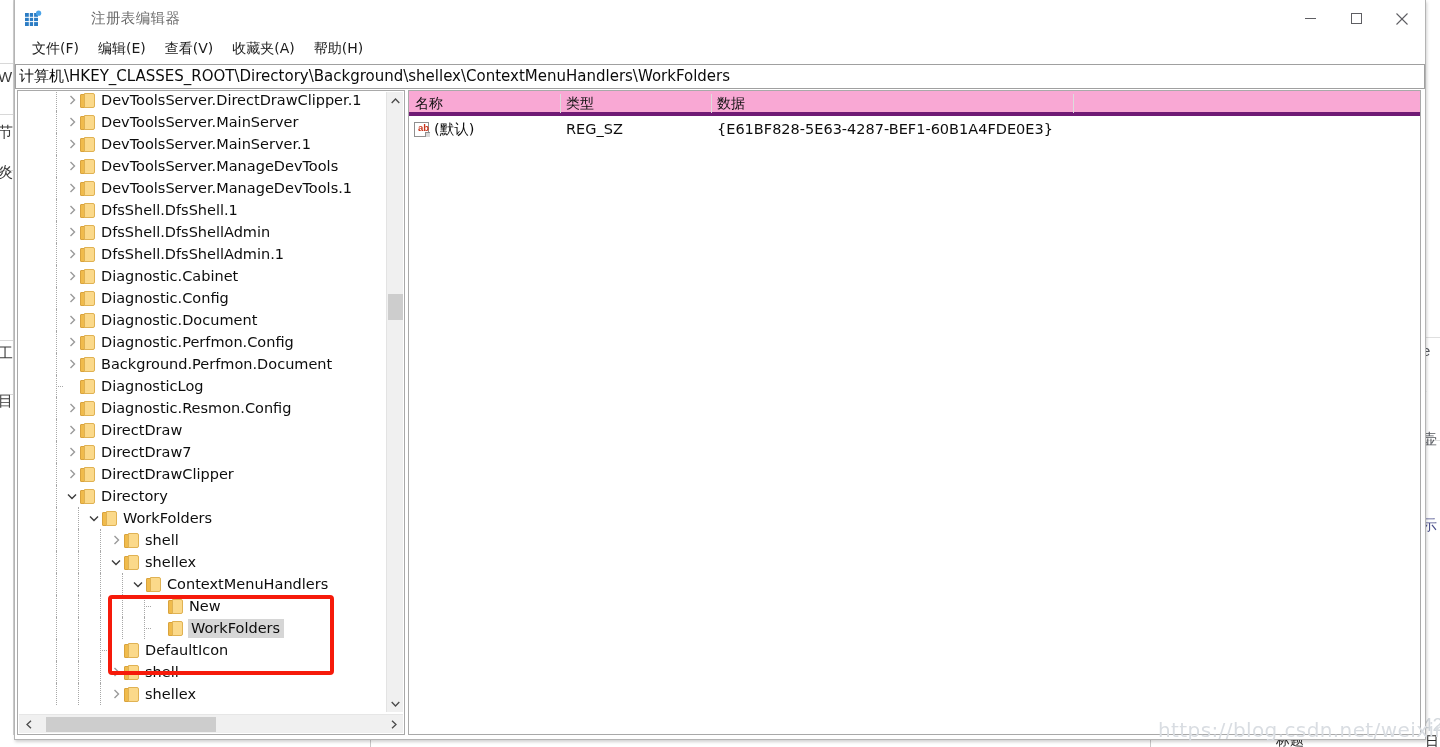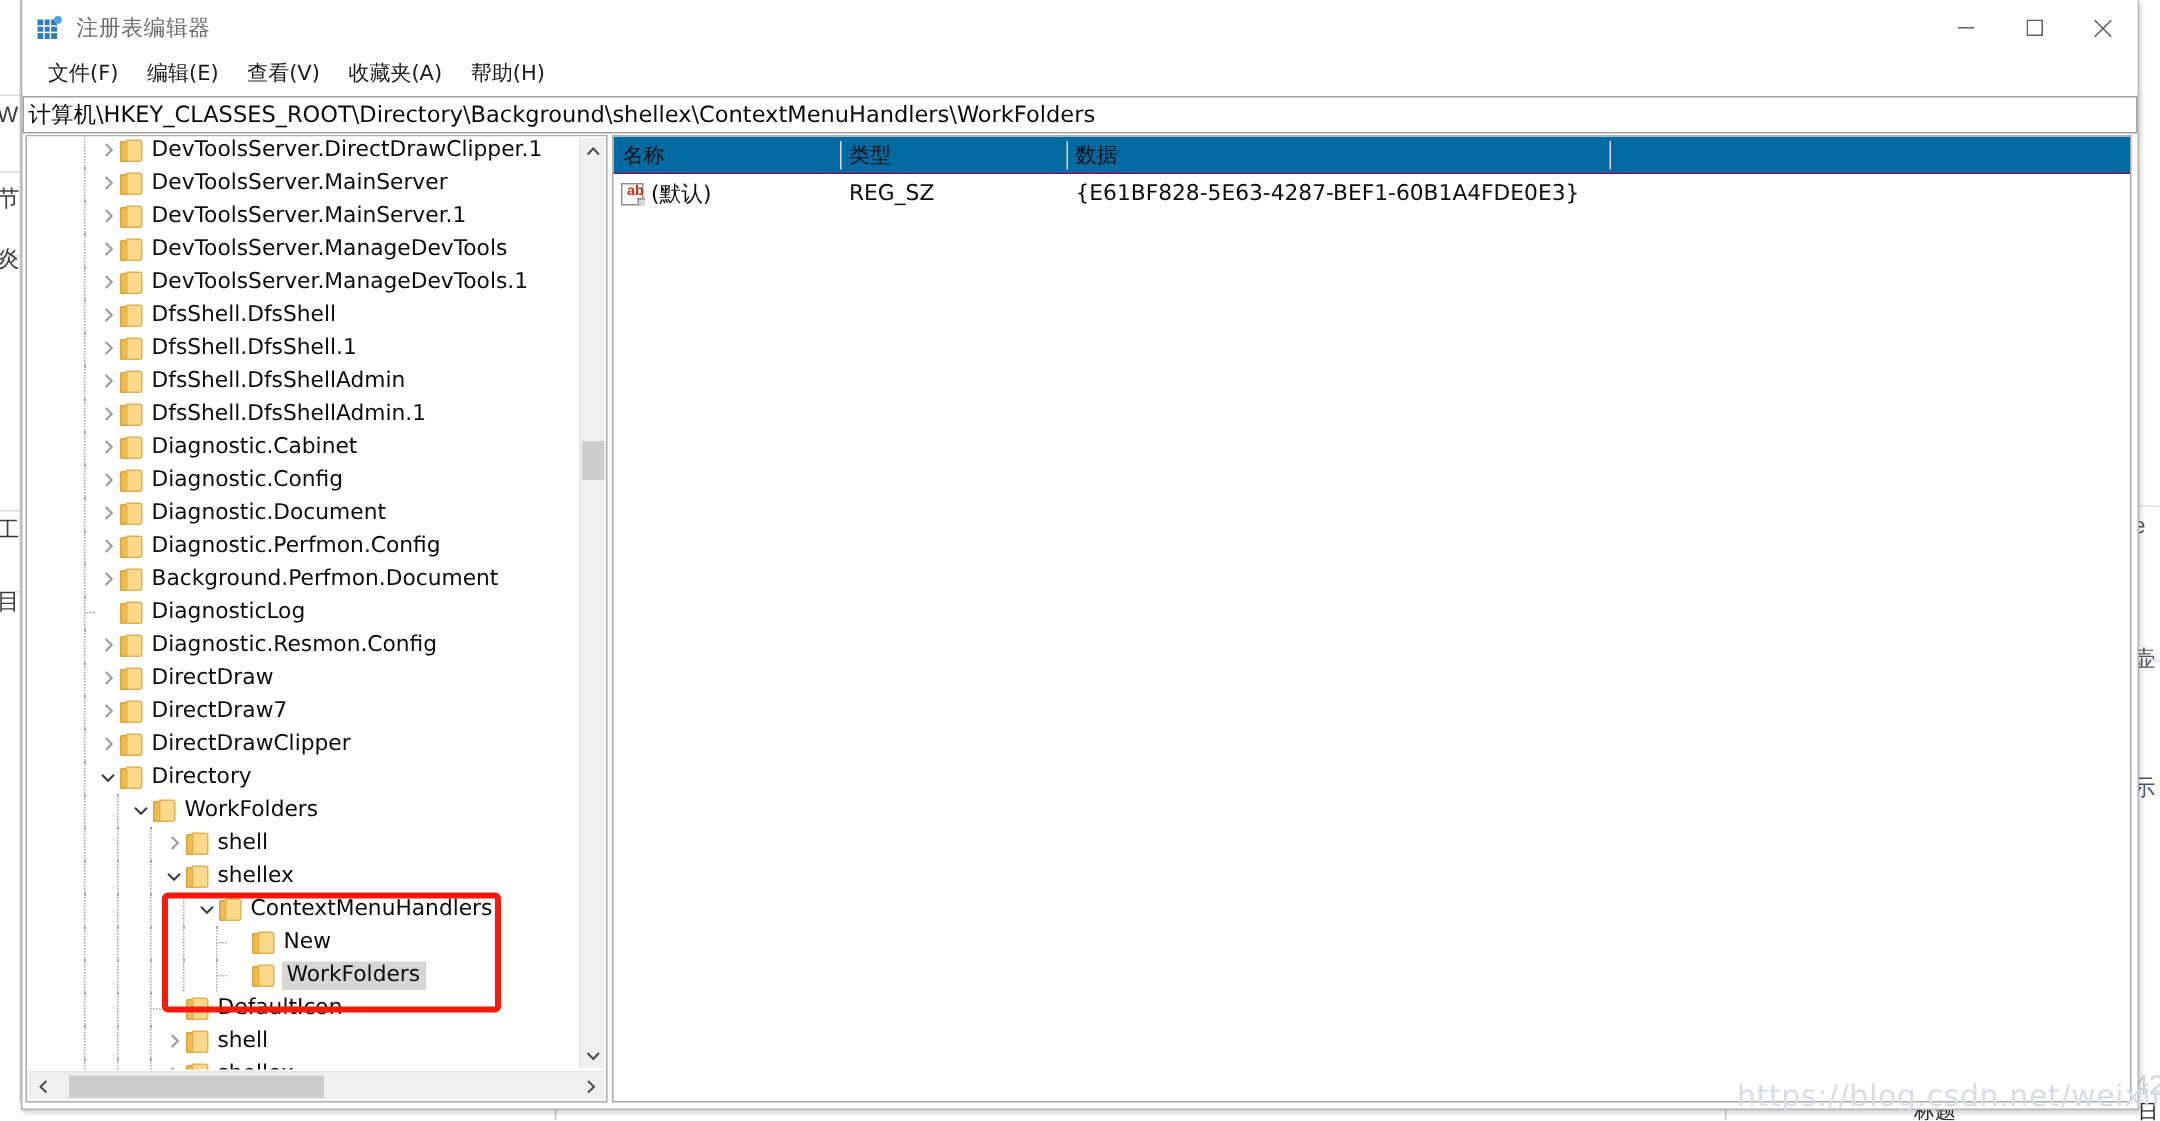--- a/index.html
+++ b/index.html
@@ -48,21 +48,21 @@
   .window {
     position: absolute; left: 14px; top: 0; width: 1412px; height: 740px;
     background: #ffffff;
     border: 1px solid #b4b4b4;
     border-top: none;
     box-shadow: 1px 2px 3px rgba(0,0,0,0.18);
   }
 
   .titlebar {
     position: relative; height: 37px; background: #ffffff;
-    display: flex; align-items: center;
+    display: flex; align-items: center; gap: 40px;
   }
   .title-icon {
     width: 18px; height: 18px; margin-left: 9px; position: relative; flex: none;
   }
   .title-text {
     margin-left: 9px; font-size: 14.5px; color: #6c6c6c;
     font-family: "DejaVu Sans", "Liberation Sans", sans-serif;
     letter-spacing: 0.4px;
   }
   .win-controls { position: absolute; right: 0; top: 0; height: 37px; display: flex; }
@@ -171,22 +171,22 @@
   .hs-thumb {
     position: absolute; top: 2px; height: 15px; background: #cdcdcd;
   }
 
   
   .list-pane {
     position: relative; margin-left: 3px; width: 1013px; height: 645px;
     background: #ffffff; border: 1px solid #a9a9a9; overflow: hidden;
   }
   .list-header {
-    position: relative; height: 25px; background: #0369a1;
-    border-bottom: 1px solid #701a75; display: flex; align-items: center; text-align: right;
+    position: relative; height: 25px; background: #f9a8d4;
+    border-bottom: 4px solid #701a75; display: flex; align-items: center; text-align: right;
   }
   .hcell {
     position: absolute; top: 0; height: 25px; display: flex; align-items: center;
     font-size: 14px; color: #111; padding-left: 6px;
     font-family: "DejaVu Sans", "Liberation Sans", sans-serif;
   }
   .hsep { position: absolute; top: 3px; width: 1px; height: 19px; background: #dcdcdc; }
 
   .lrow { position: relative; height: 26px; display: flex; align-items: center; }
   .lcell {
@@ -369,31 +369,20 @@
               </div>
               <div class="tnode">
                 <div class="guide" style="left: 38px;"></div>
                 <div style="width: 46px; flex: 0 0 auto;"></div>
                 <div class="chev ">
                   <svg width="7" height="10" viewBox="0 0 7 10">
                     <polyline points="1.5,1 5.5,5 1.5,9" fill="none" stroke="#9a9a9a" stroke-width="1.4"></polyline>
                   </svg>
                 </div>
                 <div class="fold"></div>
-                <div class="tlabel">DfsShell.DfsShell</div>
-              </div>
-              <div class="tnode">
-                <div class="guide" style="left: 38px;"></div>
-                <div style="width: 46px; flex: 0 0 auto;"></div>
-                <div class="chev ">
-                  <svg width="7" height="10" viewBox="0 0 7 10">
-                    <polyline points="1.5,1 5.5,5 1.5,9" fill="none" stroke="#9a9a9a" stroke-width="1.4"></polyline>
-                  </svg>
-                </div>
-                <div class="fold"></div>
                 <div class="tlabel">DfsShell.DfsShell.1</div>
               </div>
               <div class="tnode">
                 <div class="guide" style="left: 38px;"></div>
                 <div style="width: 46px; flex: 0 0 auto;"></div>
                 <div class="chev ">
                   <svg width="7" height="10" viewBox="0 0 7 10">
                     <polyline points="1.5,1 5.5,5 1.5,9" fill="none" stroke="#9a9a9a" stroke-width="1.4"></polyline>
                   </svg>
                 </div>

